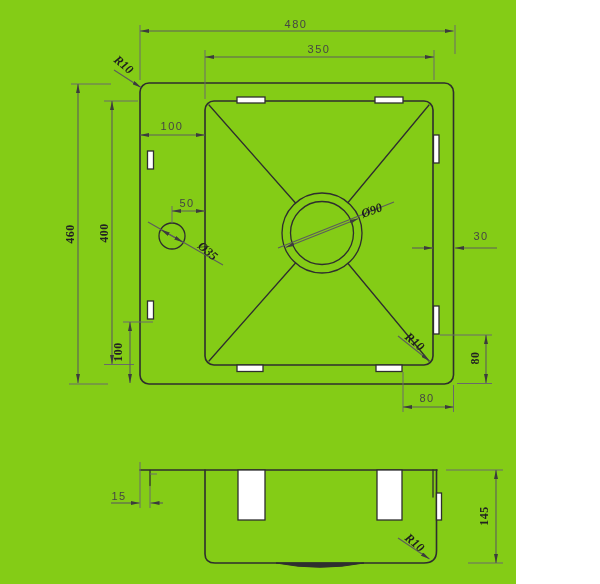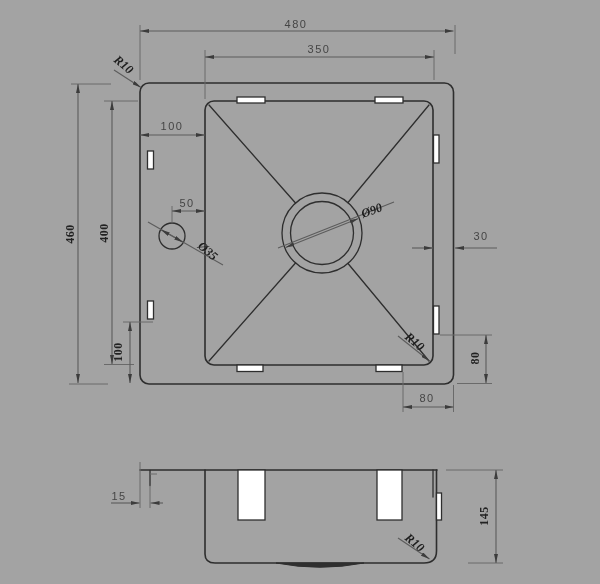--- a/index.html
+++ b/index.html
@@ -1,16 +1,16 @@
 <!DOCTYPE html>
 <html><head>
 <meta charset="utf-8">
 <style>
   html,body{margin:0;padding:0;background:#ffffff;}
-  #stage{position:relative;width:600px;height:584px;background:#a3a3a3;overflow:hidden;
+  #stage{position:relative;width:516px;height:584px;background:#84cc16;overflow:hidden;
          font-family:"Liberation Sans",sans-serif;}
   svg{position:absolute;left:0;top:0;}
   .shape{stroke:#2e2e2e;stroke-width:1.6;fill:none;stroke-linecap:round;stroke-linejoin:round;}
   .shape2{stroke:#2e2e2e;stroke-width:1.3;fill:none;stroke-linecap:round;}
   .clipr{stroke:#2e2e2e;stroke-width:1.3;fill:#ffffff;}
   .thin{stroke:#6a6a6a;stroke-width:1;fill:none;}
   .diml{stroke:#5c5c5c;stroke-width:1.1;fill:none;}
   .dimt{font-family:"Liberation Sans",sans-serif;font-size:11px;fill:#454545;letter-spacing:1.5px;}
   .dimv{font-family:"Liberation Serif",serif;font-weight:bold;font-size:12px;fill:#222222;letter-spacing:0.5px;}
   .lbl{font-family:"Liberation Serif",serif;font-weight:bold;font-style:italic;font-size:12.5px;fill:#1d1d1d;}

